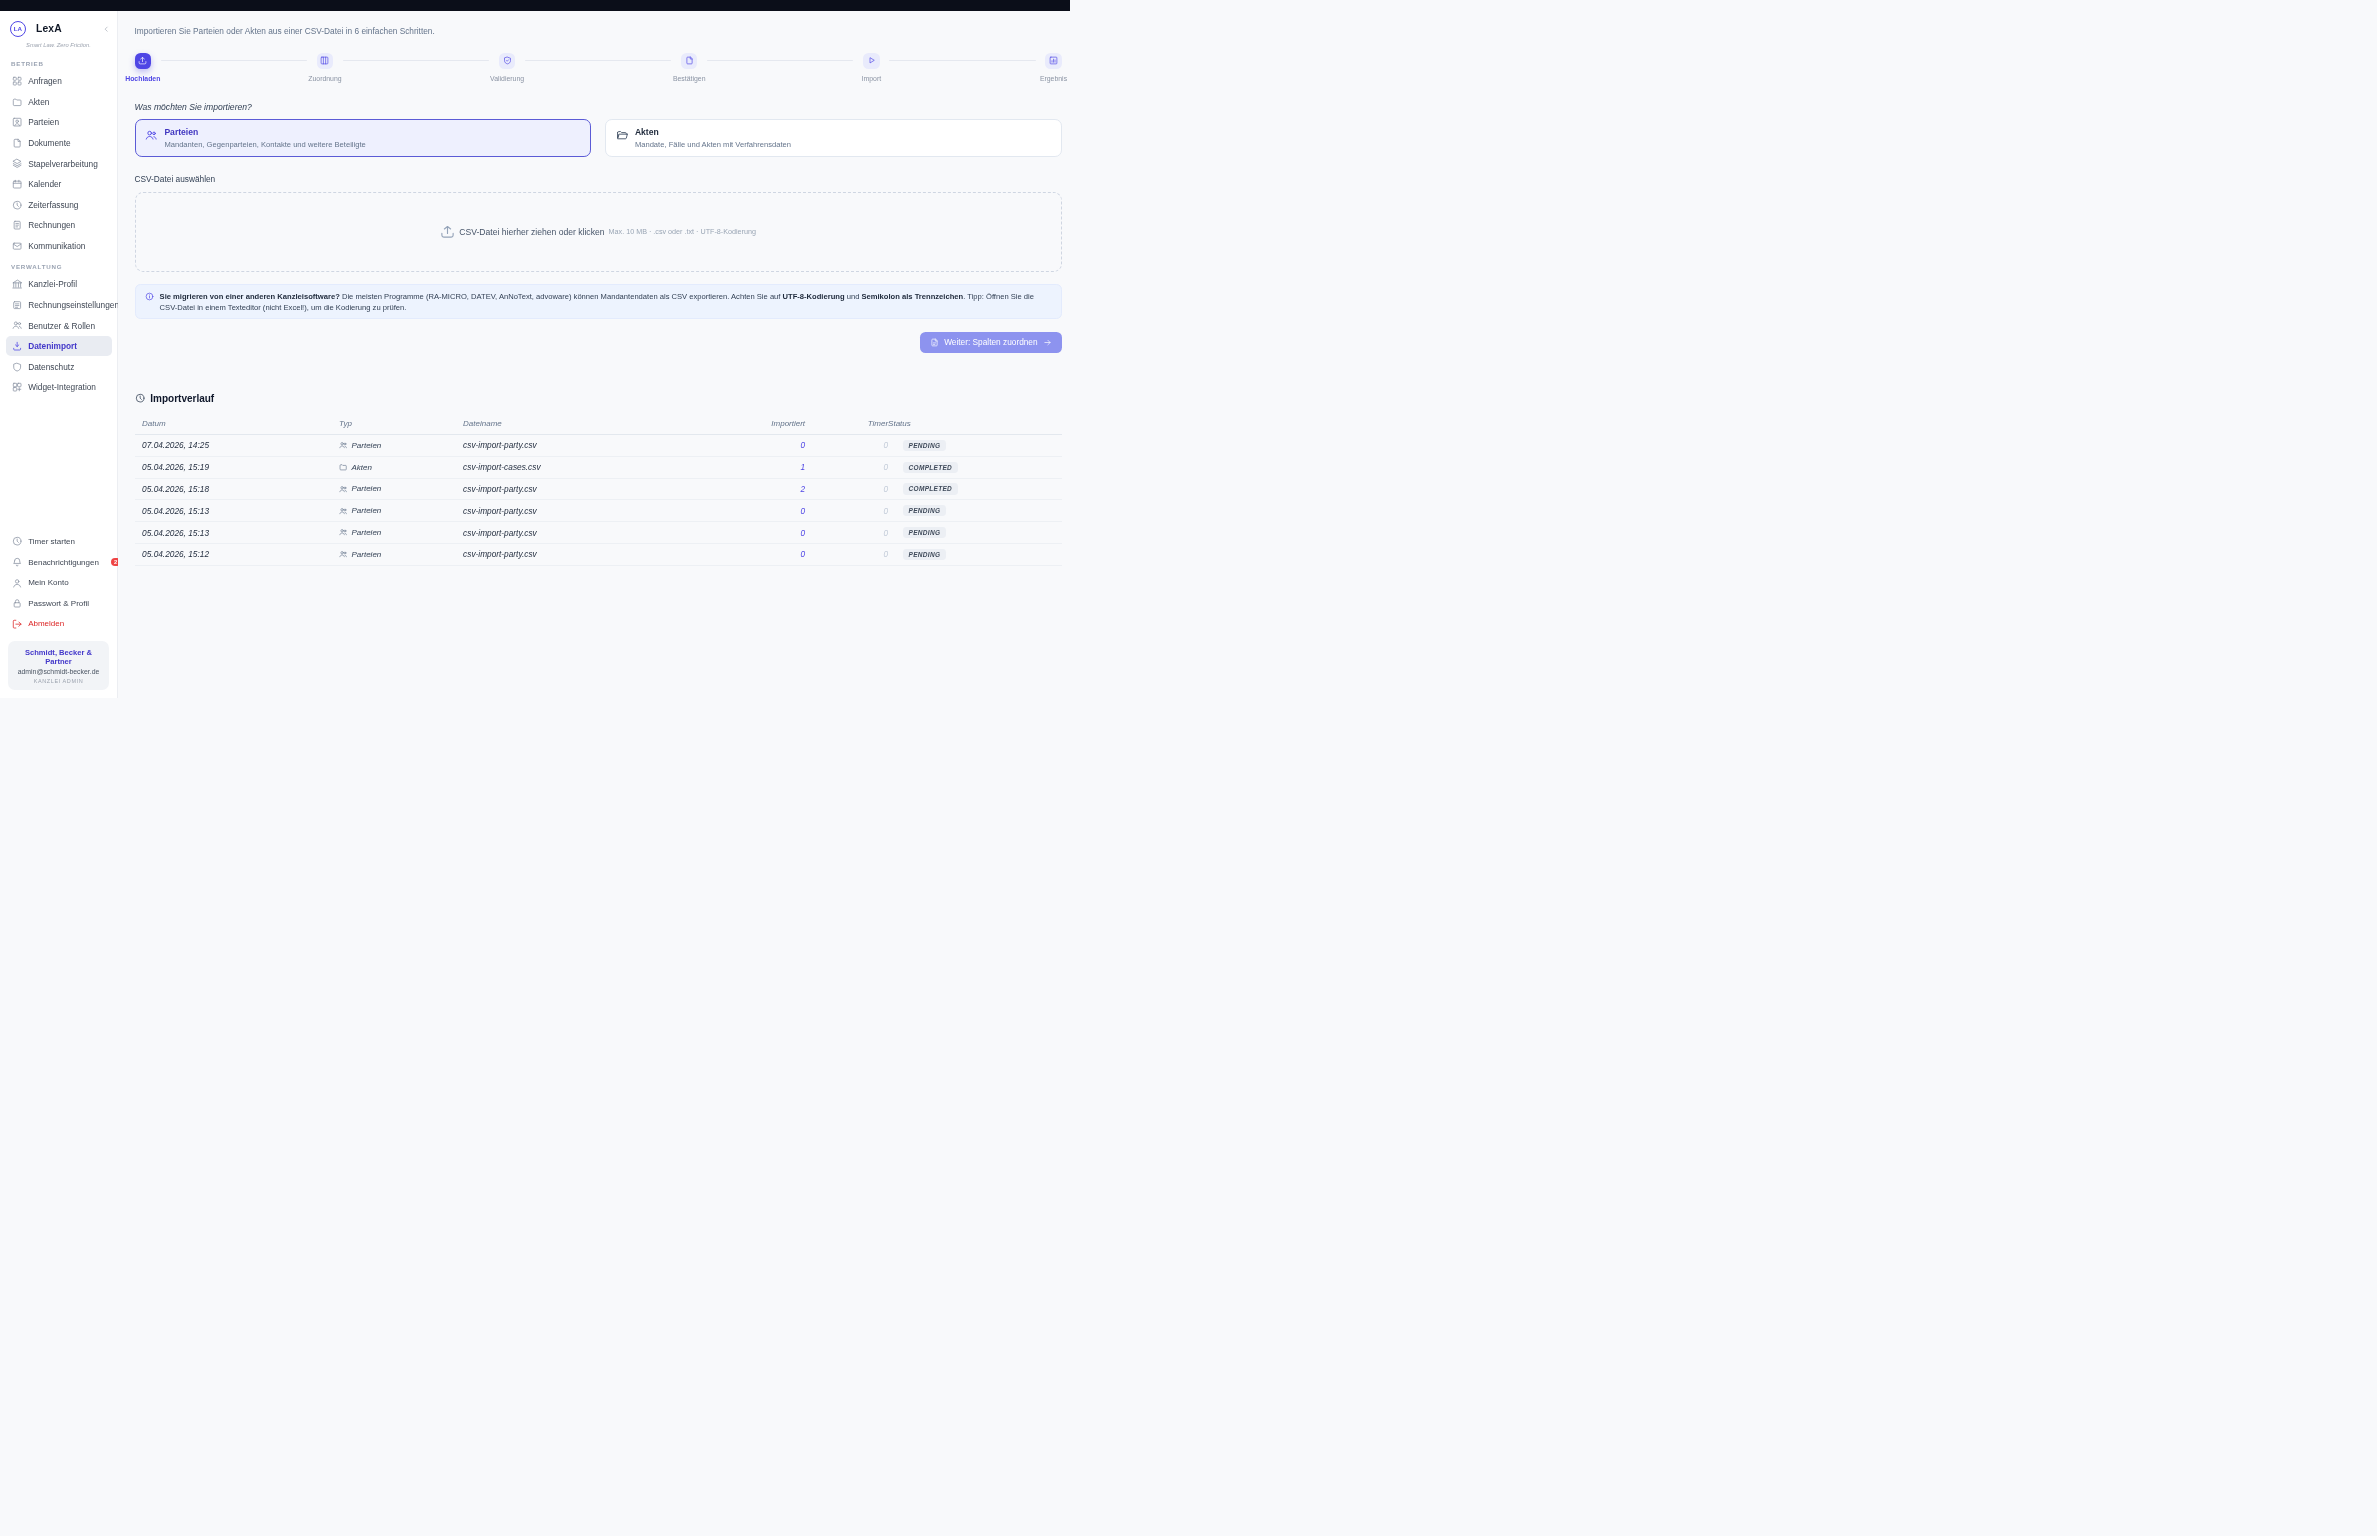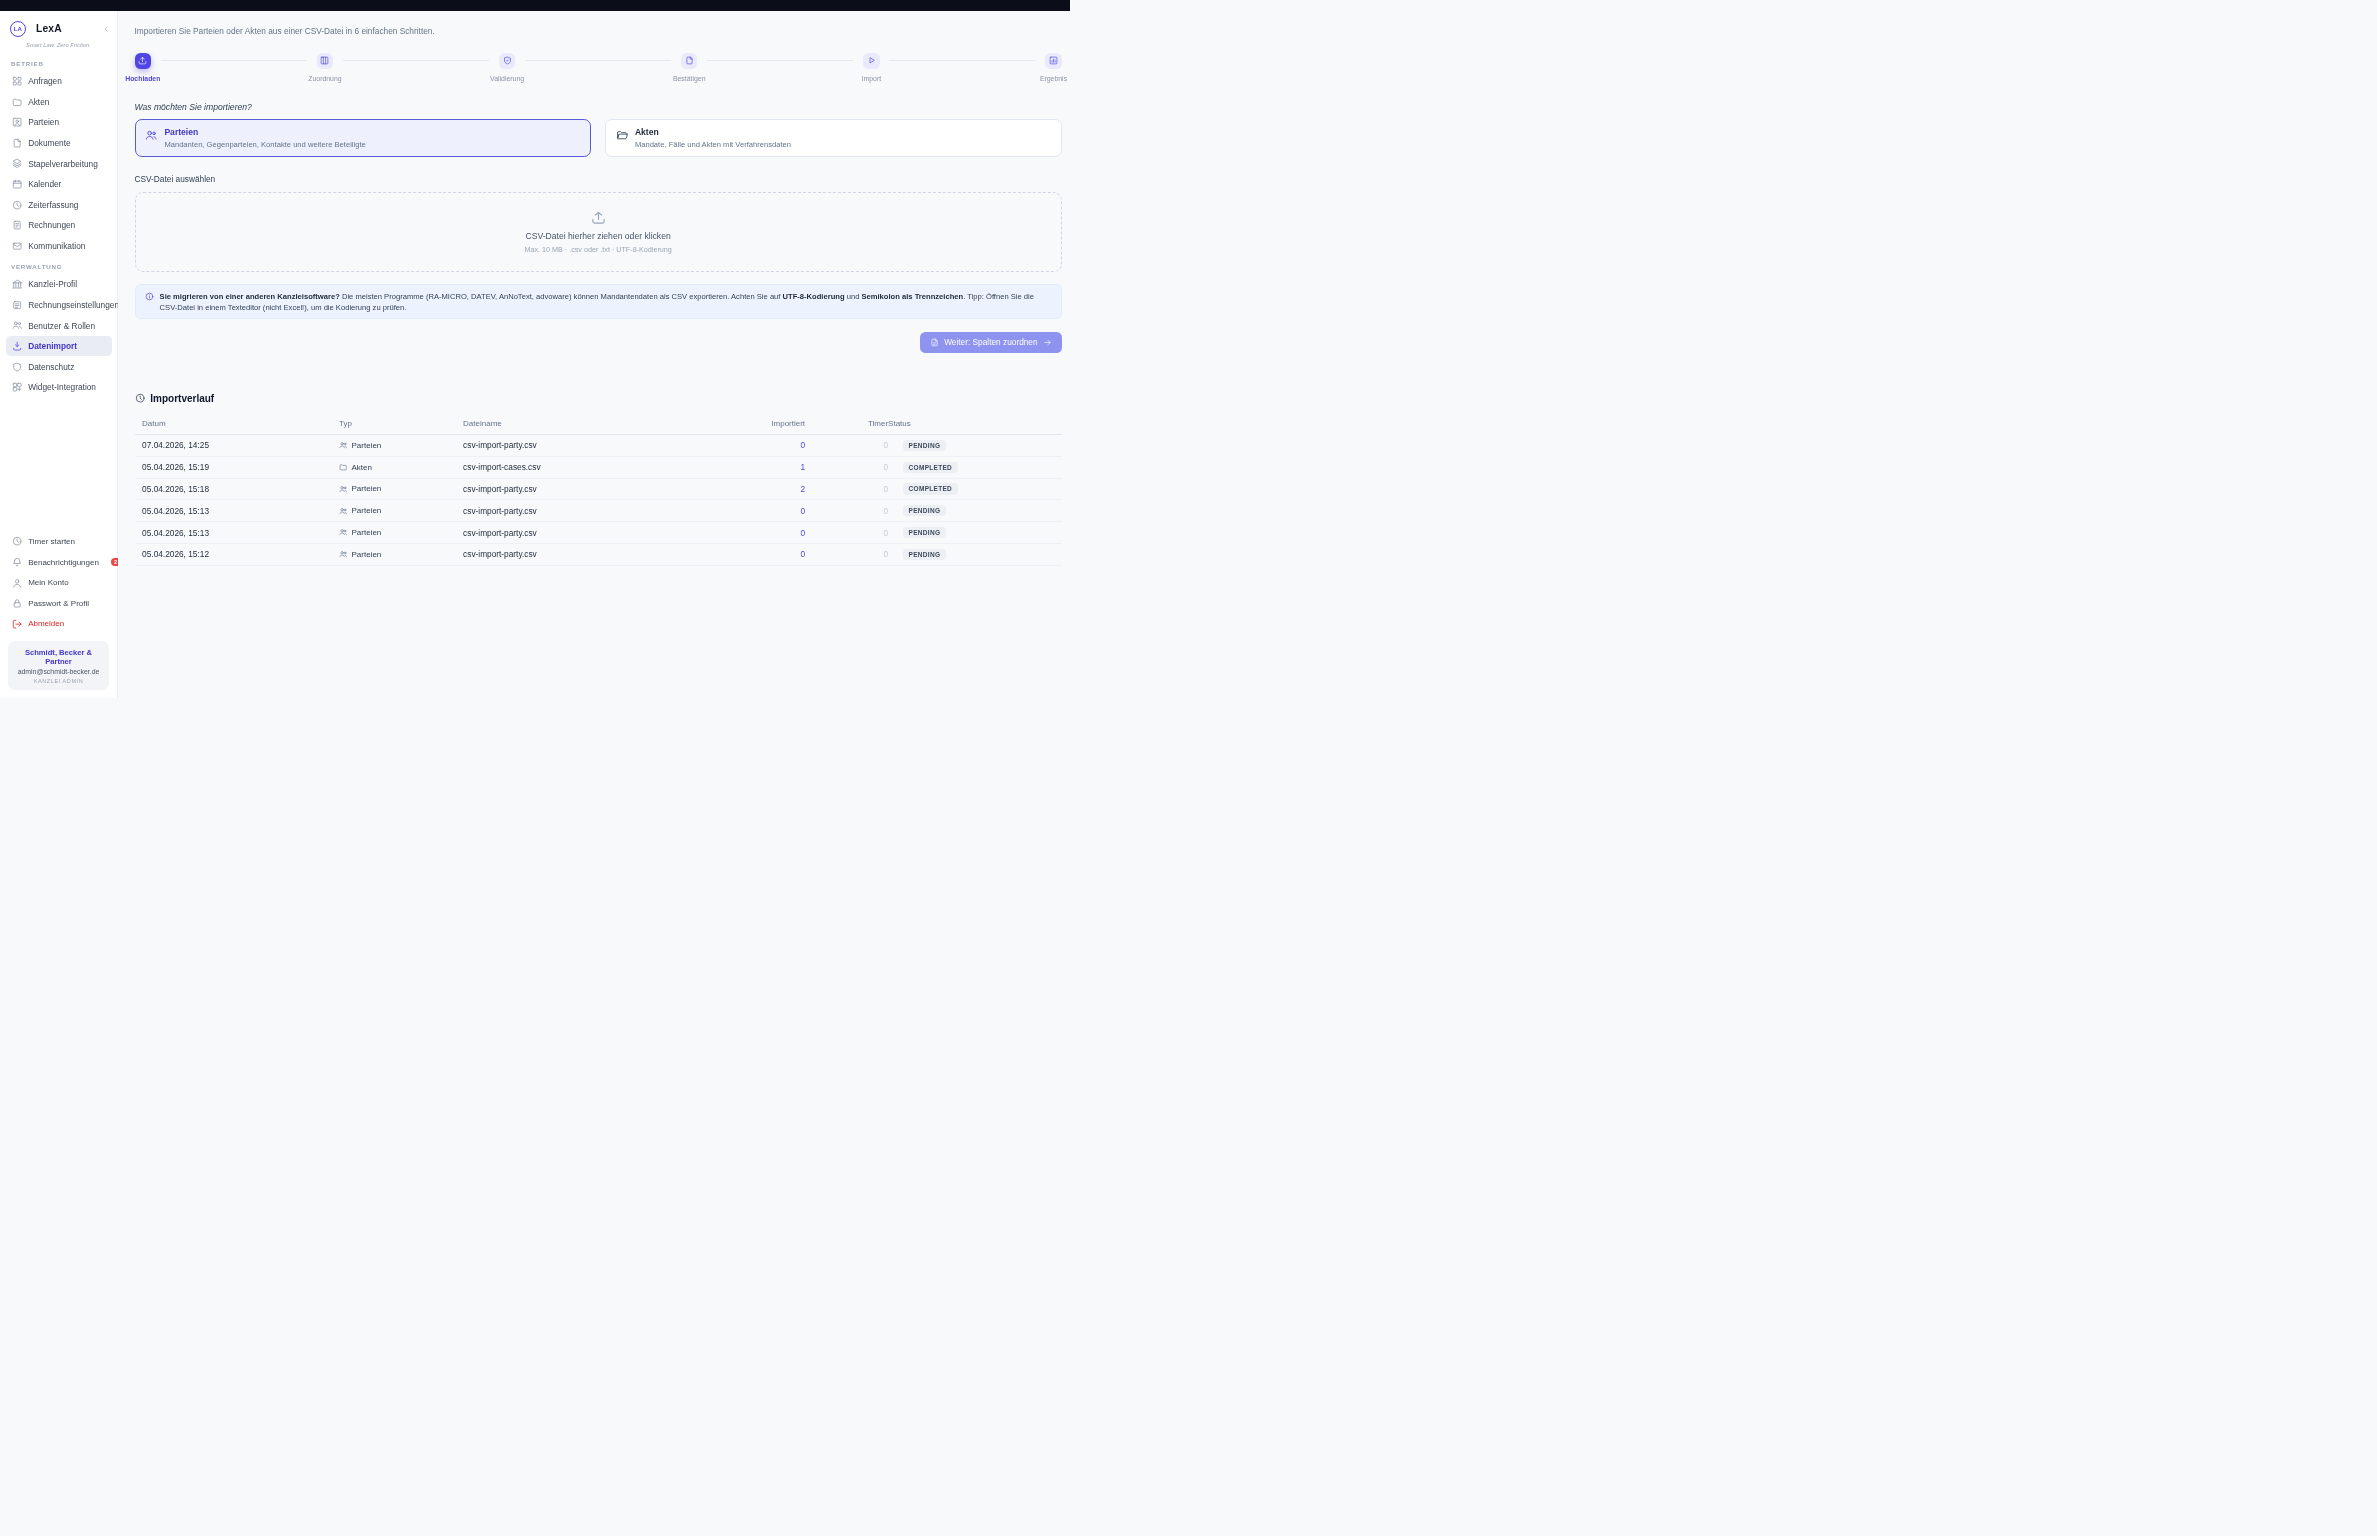--- a/index.html
+++ b/index.html
@@ -70,21 +70,21 @@
   .type-card.selected { background:#eef0fe; border:1px solid #5b5bd6; }
   .type-card .icon { width:12.4px; height:12.4px; color:#475569; margin-top:1.4px; }
   .type-card.selected .icon { color:#4f46e5; }
   .type-title { font-size:8.6px; font-weight:700; color:#1e293b; }
   .type-card.selected .type-title { color:#4036c0; }
   .type-sub { font-size:7.6px; color:#64748b; margin-top:2.1px; }
 
   .file-label { font-size:8.3px; color:#334155; margin-bottom:8.3px; }
 
   .dropzone { border:1px dashed #cfd6e2; border-radius:8.3px; height:80px;
-    display:flex; flex-direction:column; align-items:center; justify-content:center;
+    display:flex; flex-direction:row; align-items:center; justify-content:center;
     gap:4.1px; margin-bottom:12.4px; cursor:pointer; }
   .dropzone .icon { width:15px; height:15px; color:#94a3b8; margin-bottom:1.4px; }
   .drop-title { font-size:8.6px; color:#475569; }
   .drop-hint { font-size:7.2px; color:#9aa6b5; }
 
   .info-banner { background:#edf3fe; border:0.7px solid #e3ebfd; border-radius:5.5px;
     padding:5.5px 9.6px; display:flex; gap:5.5px; align-items:flex-start; font-size:7.6px;
     color:#334155; margin-bottom:12.4px; line-height:1.45; }
   .info-banner .icon { width:9px; height:9px; color:#4f46e5; margin-top:0.7px; }
   .info-banner b { color:#1e293b; }
@@ -102,21 +102,21 @@
 
   .history-head { display:flex; align-items:center; gap:5.5px; margin-bottom:9.6px; }
   .history-head .icon { width:10.3px; height:10.3px; color:#334155; }
   .history-title { font-size:10px; font-weight:700; color:#0f172a; }
 
   .trow { display:grid; grid-template-columns:197px 124px 301px 41px 83px 1fr;
     align-items:center; padding:0 7.6px; border-bottom:0.7px solid #edf0f4; }
   .trow.thead { border-bottom:0.7px solid #e3e8ee; }
   .trow.thead .tcell { color:#64748b; font-size:8px; font-weight:400;
     padding:5.5px 0 6.2px; }
-  .tcell { font-size:8.3px; color:#1e293b; padding:4.8px 0; }
+  .tcell { font-size:8.3px; color:#1e293b; padding:4.8px 0;font-style:italic; }
   .tcell.c3, .tcell.c4 { text-align:right; }
   .tcell.c5 { padding-left:15px; }
   .tcell.imported { color:#4f46e5; }
   .tcell.errors { color:#c3ccd9; }
   .type-cell { display:flex; align-items:center; gap:4.1px; color:#334155;
     font-size:8px; }
   .type-cell .icon { width:8.3px; height:8.3px; color:#64748b; }
   .badge { display:inline-block; background:#eceff4; color:#3f4a5a; font-size:6.5px;
     font-weight:600; letter-spacing:0.3px; padding:2.1px 5.5px; border-radius:3.4px; }
 </style>

